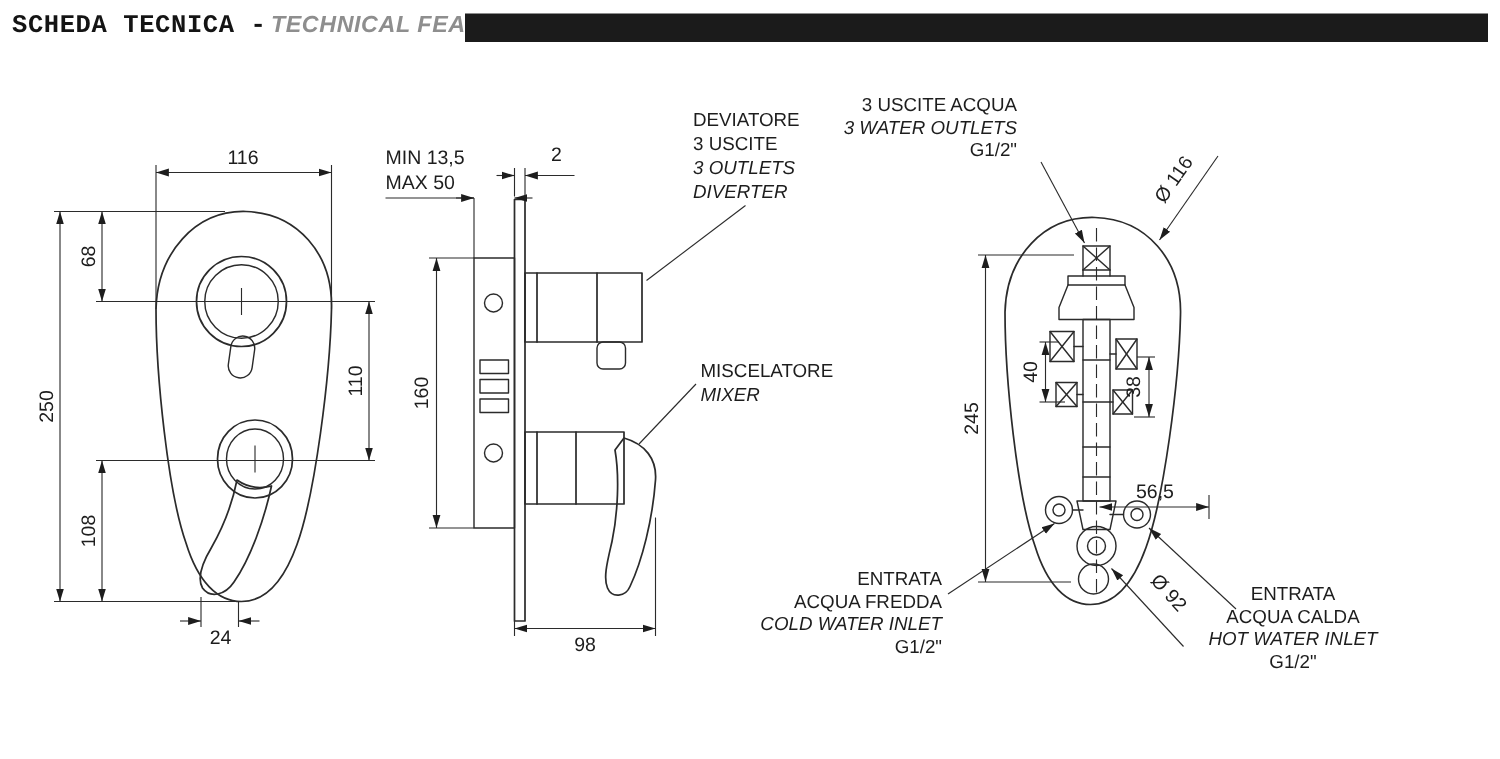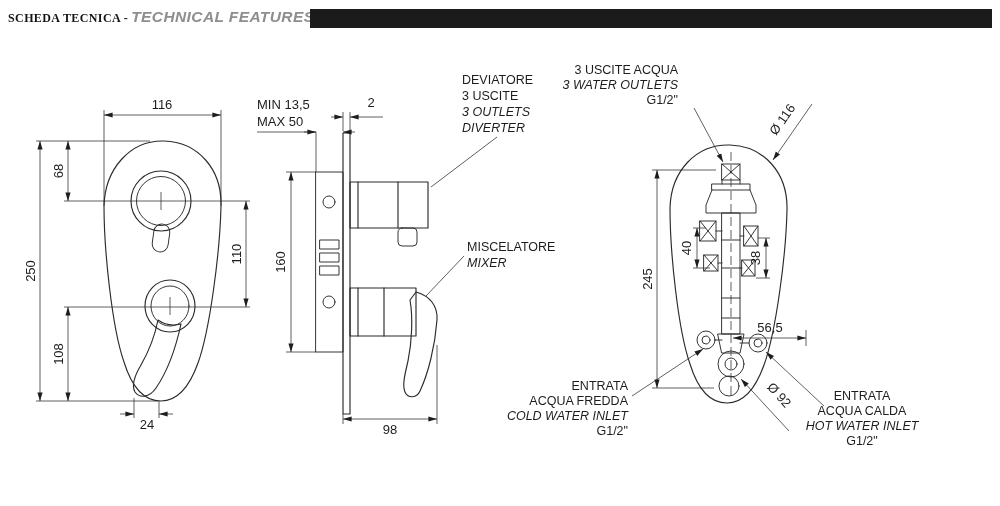--- a/index.html
+++ b/index.html
@@ -2,22 +2,22 @@
 <html><head>
 <meta charset="utf-8">
 <style>
   html,body { margin:0; padding:0; background:#ffffff; }
   .canvas {
     position:relative; width:1000px; height:506px; background:#ffffff;
     font-family:"Liberation Sans", sans-serif; overflow:hidden;
   }
   .header { position:absolute; left:8px; top:8px; width:984px; height:24px; }
   .title-it {
-    font-weight:700; font-size:12px; color:#141414; letter-spacing:.4px;
-    font-family:Liberation Serif, serif;
+    font-weight:700; font-size:17px; color:#141414; letter-spacing:.4px;
+    font-family:Liberation Mono, monospace;
   }
   .title-en {
     font-weight:700; font-style:italic; font-size:15.5px; color:#8e8e8e;
     letter-spacing:.4px; margin-left:3px;
   }
   .header-bar { position:absolute; left:302px; top:1px; right:0; height:19px; background:#1b1b1b; }
   svg.sheet { position:absolute; left:0; top:0; }
   .ol  { stroke:#2b2b2b; stroke-width:1.15; fill:none; stroke-linejoin:round; stroke-linecap:round; }
   .ol2 { stroke:#2b2b2b; stroke-width:0.95; fill:none; stroke-linejoin:round; stroke-linecap:round; }
   .dl  { stroke:#2b2b2b; stroke-width:0.75; fill:none; }

